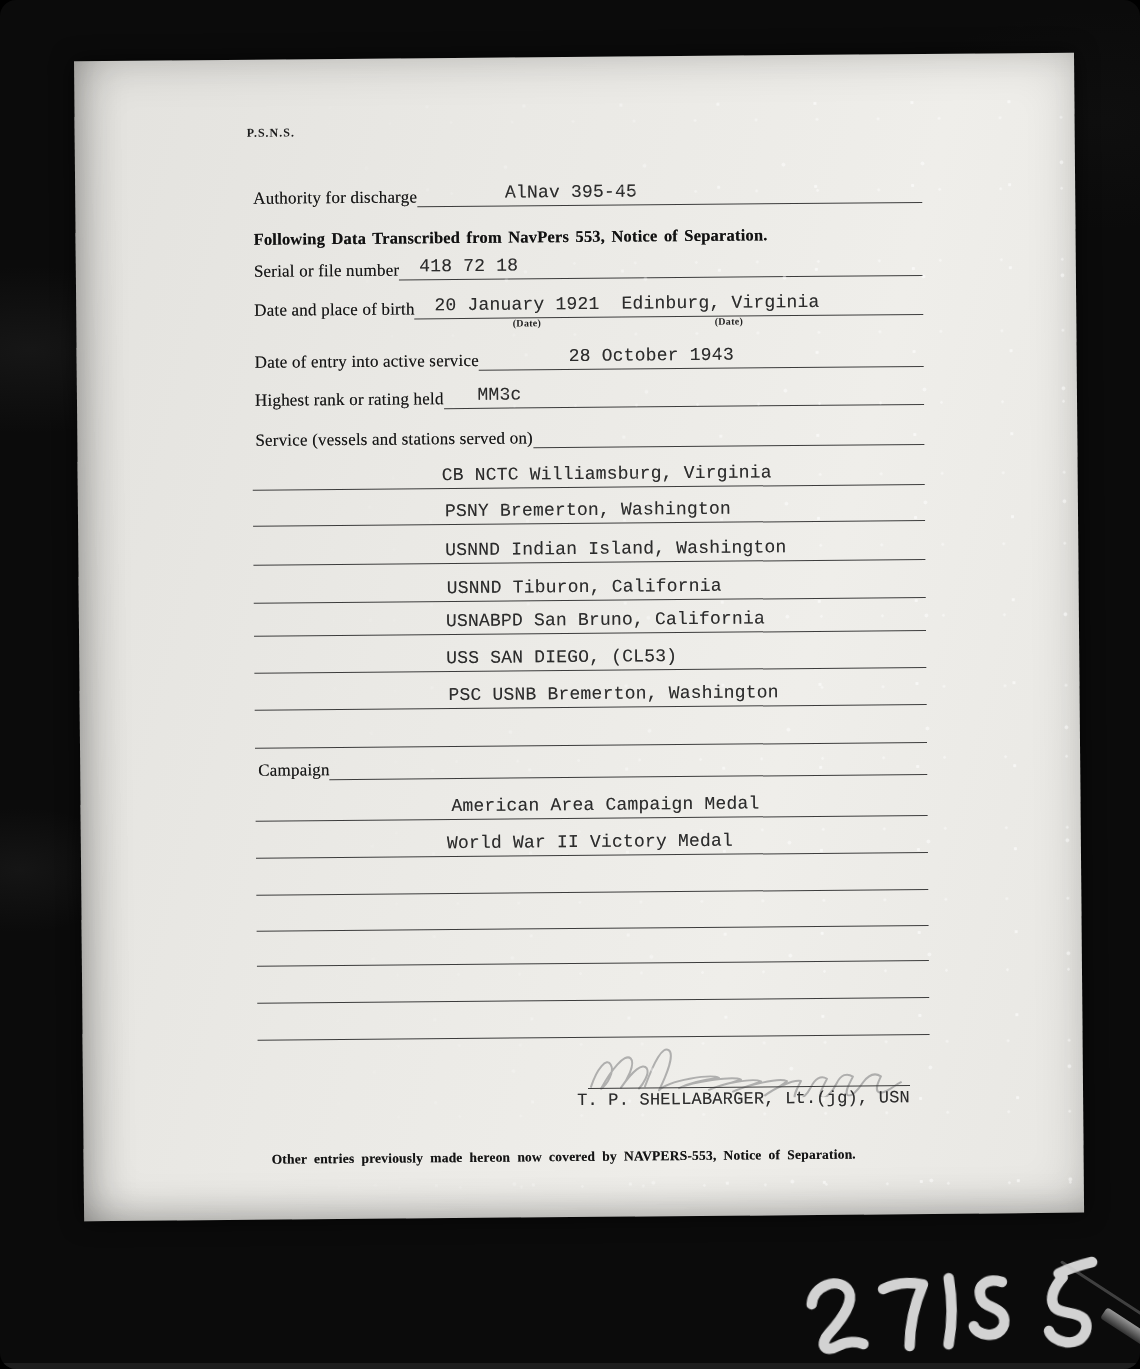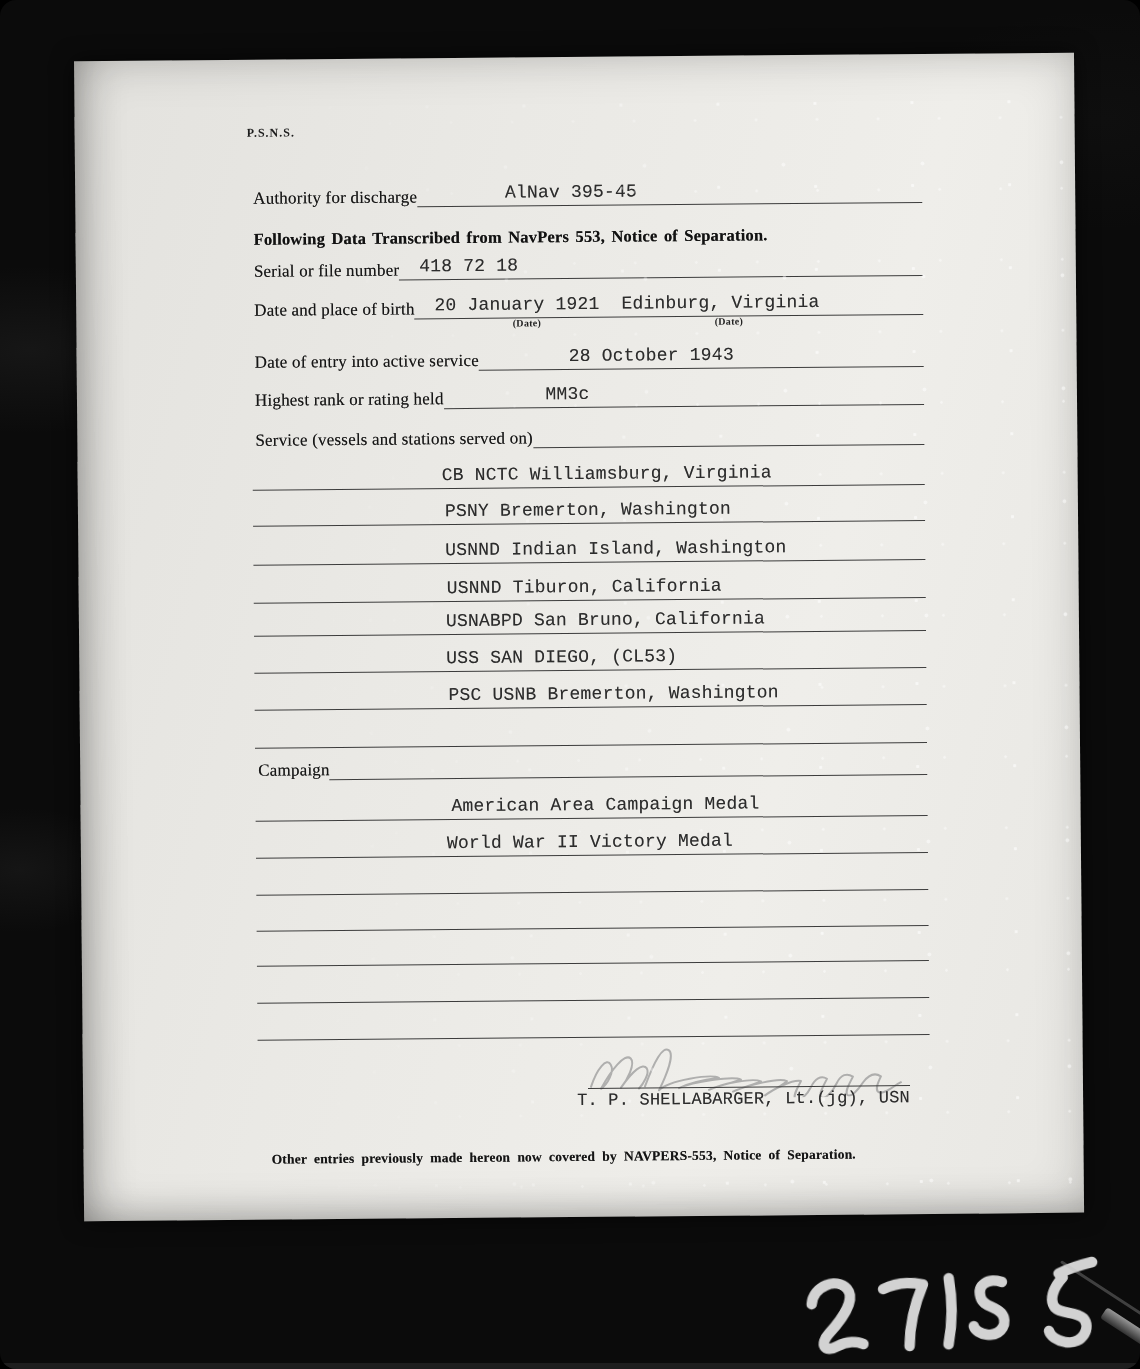--- a/index.html
+++ b/index.html
@@ -133,21 +133,21 @@
       <div class="row" style="top:287px">
         <span class="lbl">Date of entry into active service</span>
         <span class="fill">
           <span class="typed" style="margin-left:90px">28 October 1943</span>
         </span>
       </div>
 
       <div class="row" style="top:325px">
         <span class="lbl">Highest rank or rating held</span>
         <span class="fill">
-          <span class="typed" style="margin-left:102px">MM3c</span>
+          <span class="typed" style="margin-left:34px">MM3c</span>
         </span>
       </div>
 
       <div class="row" style="top:365px">
         <span class="lbl">Service (vessels and stations served on)</span>
         <span class="fill"></span>
       </div>
 
       <div class="rule-row" style="top:404px">
         <span class="typed" style="margin-left:189px">CB NCTC Williamsburg, Virginia</span>

